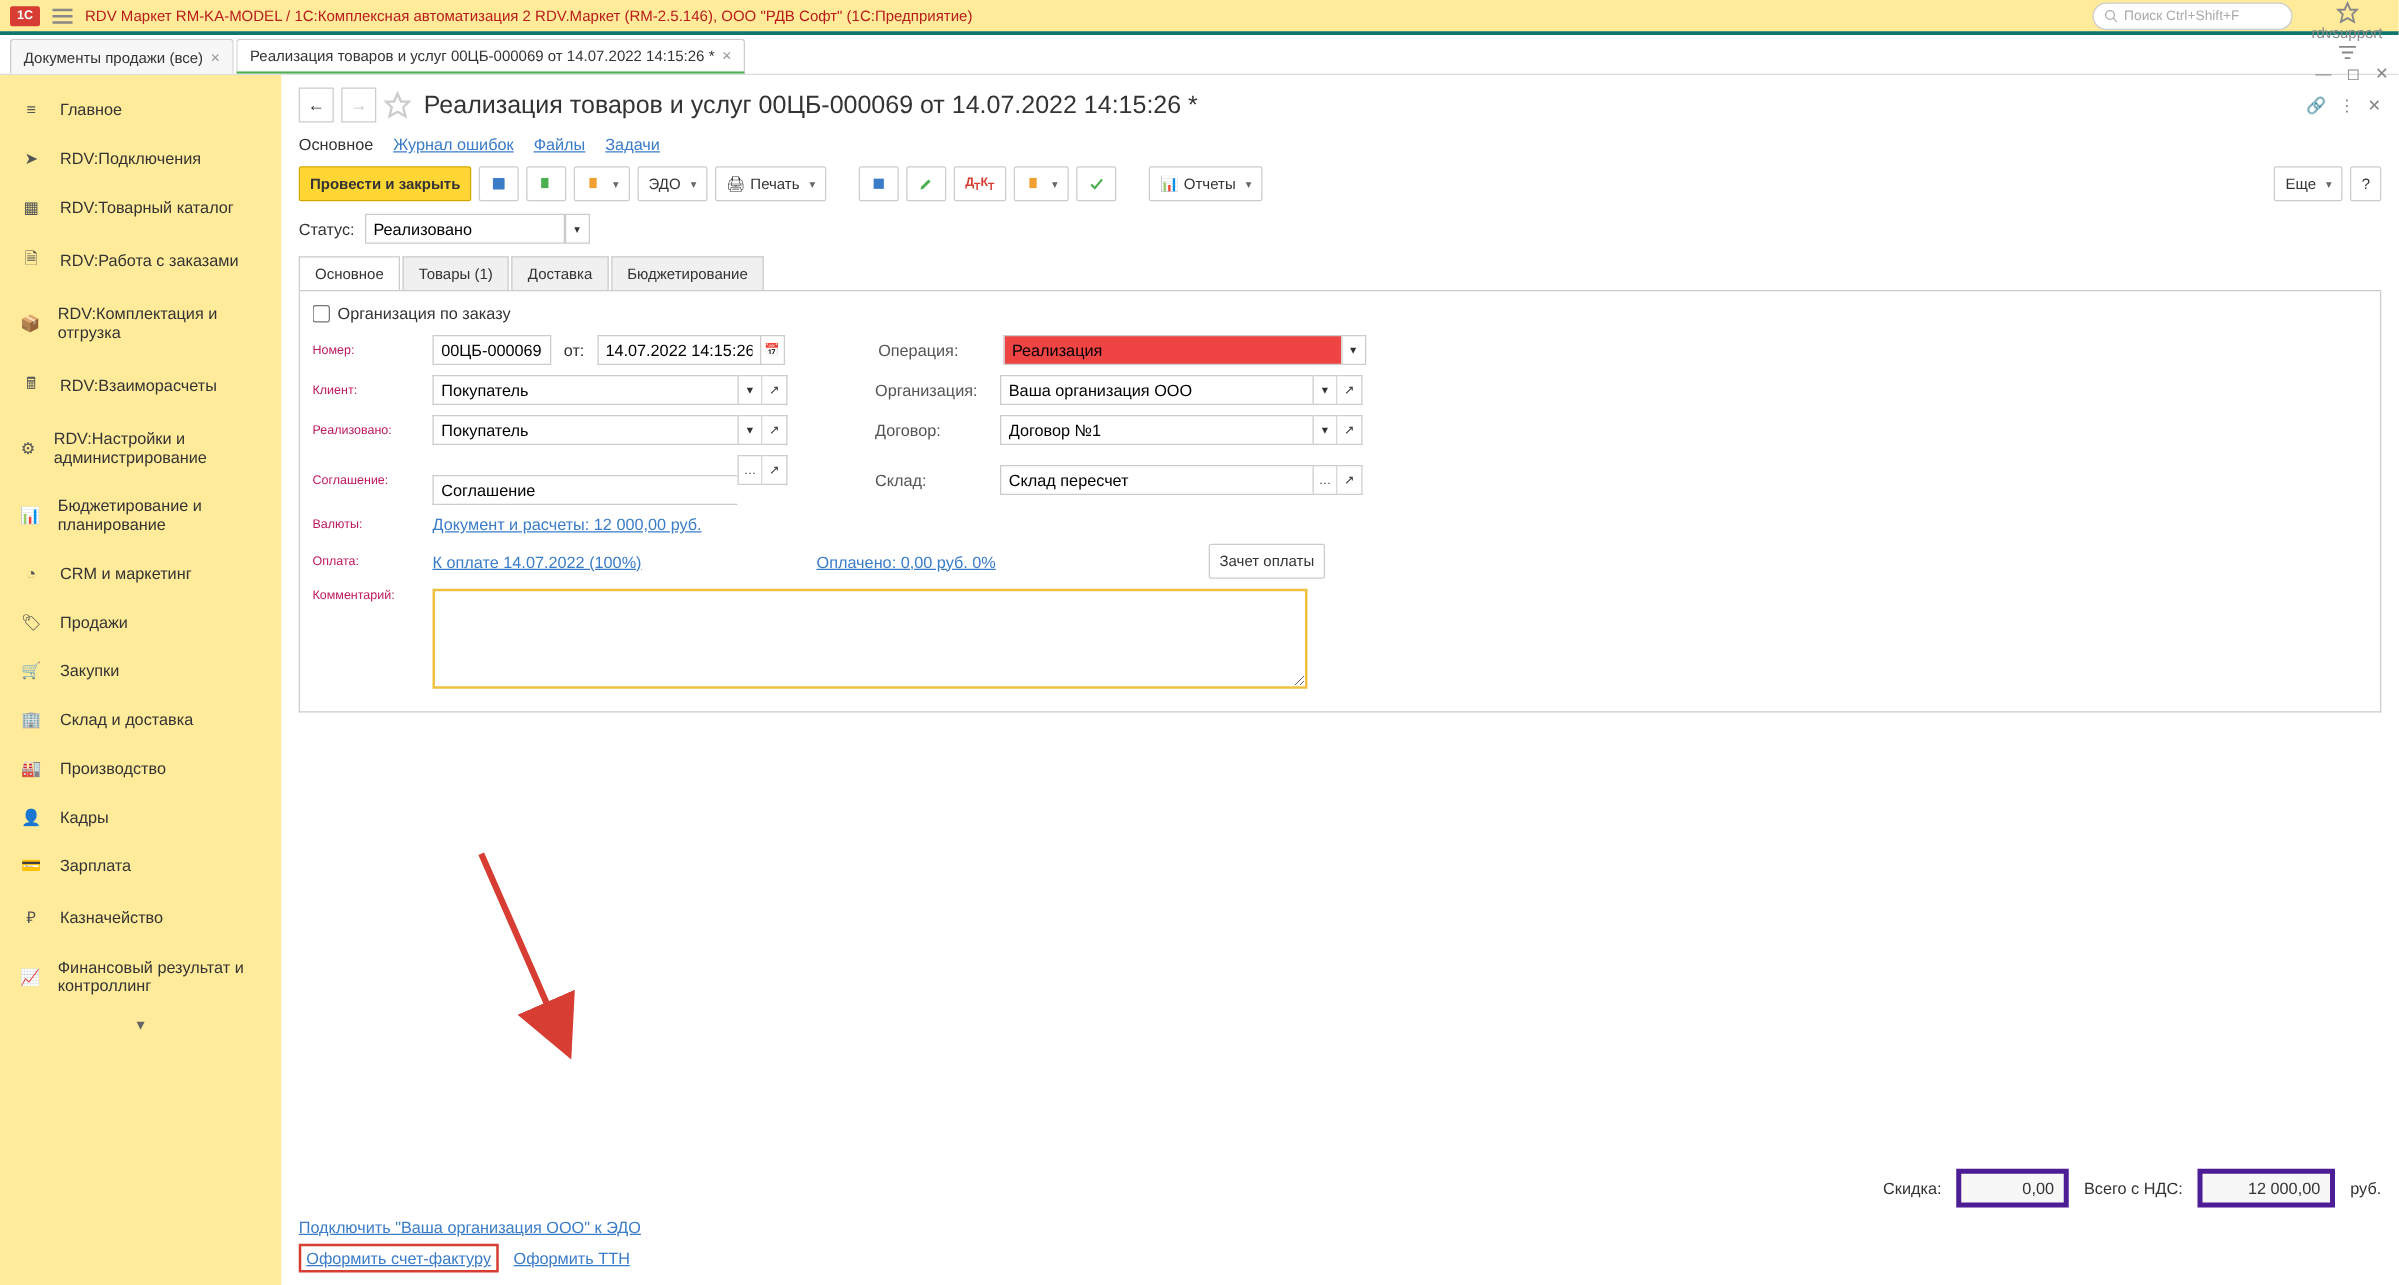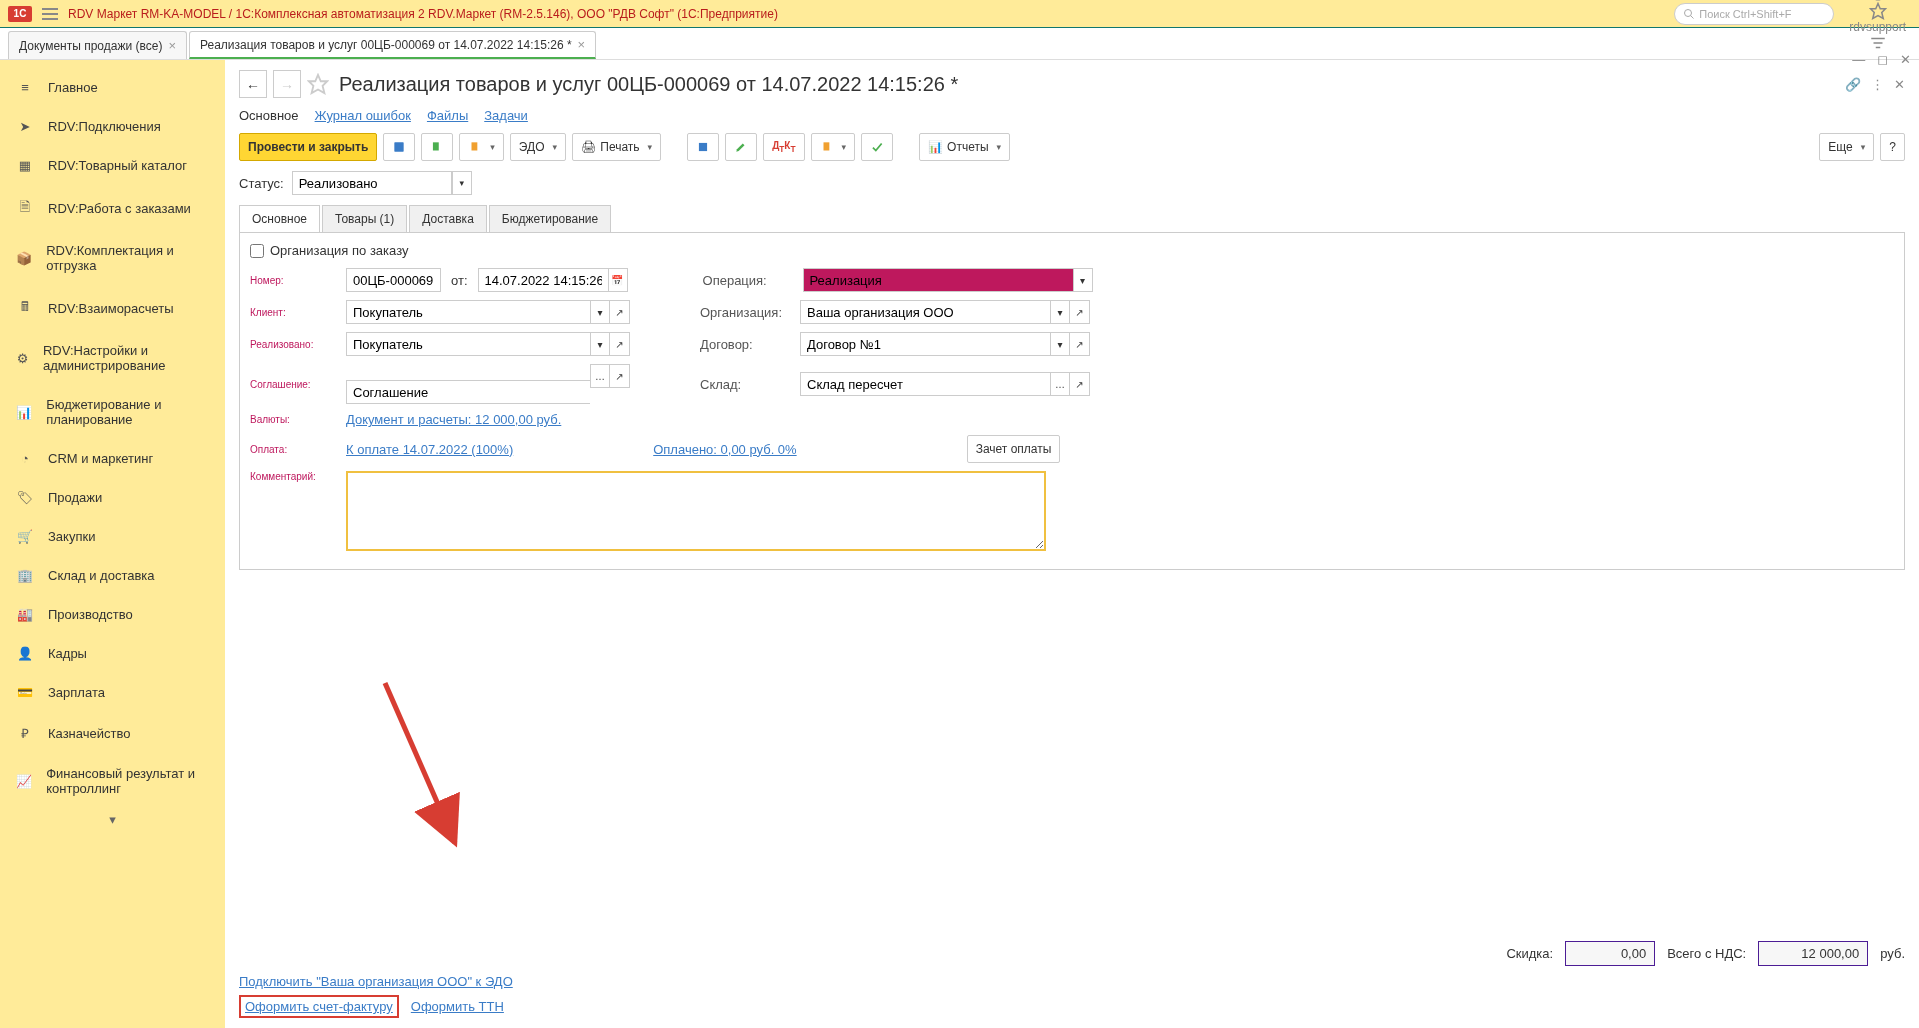--- a/index.html
+++ b/index.html
@@ -1,19 +1,19 @@
 <!DOCTYPE html>
 <html><head>
 <meta charset="utf-8">
 <style>
 * { box-sizing: border-box; margin: 0; padding: 0; font-family: Arial, sans-serif; }
 body { font-size: 13px; color: #333; background: #fff; overflow: hidden; }
 
 
-.titlebar { height: 28px; background: #ffeb99; display: flex; align-items: center; padding: 0 8px; border-bottom: 1px solid #0f766e; justify-content: flex-end; }
+.titlebar { height: 28px; background: #ffeb99; display: flex; align-items: center; padding: 0 8px; border-bottom: 3px solid #0f766e; justify-content: flex-end; }
 .logo-1c { width: 24px; height: 16px; background: #d73d32; border-radius: 2px; display: flex; align-items: center; justify-content: center; color: #fff; font-weight: bold; font-size: 10px; }
 .burger { width: 24px; height: 24px; display: flex; flex-direction: column; justify-content: center; gap: 3px; padding: 4px; cursor: pointer; margin: 0 6px; }
 .burger span { height: 2px; background: #888; }
 .title-text { color: #b91c1c; font-size: 12px; flex: 0 0 auto; }
 .title-spacer { flex: 1; }
 .search-box { width: 160px; height: 22px; background: #fff; border: 1px solid #ccc; border-radius: 11px; display: flex; align-items: center; padding: 0 8px; color: #aaa; font-size: 11px; }
 .search-box svg { margin-right: 4px; }
 .titlebar-icons { display: flex; align-items: center; margin-left: 10px; flex-direction: column; }
 .bell-badge { width: 24px; height: 24px; background: #4caf50; border-radius: 50%; display: flex; align-items: center; justify-content: center; color: #fff; }
 .titlebar-icon { width: 18px; height: 18px; color: #888; cursor: pointer; }
@@ -74,33 +74,33 @@
 
 .form-area { border: 1px solid #ccc; border-top: none; padding: 10px; flex: 0 0 auto; }
 .form-row { display: flex; align-items: center; margin-bottom: 8px; gap: 10px; }
 .form-label { width: 86px; font-size: 10px; color: #be185d; }
 .form-label2 { width: 90px; font-size: 13px; color: #555; }
 .form-input { height: 24px; border: 1px solid #ccc; padding: 0 6px; font-size: 13px; background: #fff; }
 .input-group { display: flex; }
 .input-group input { border-right: none; }
 .input-group .addon { width: 20px; height: 24px; border: 1px solid #ccc; display: flex; align-items: center; justify-content: center; font-size: 10px; cursor: pointer; background: #fff; }
 .input-group .addon + .addon { border-left: none; }
-.highlighted { background: #be185d; }
+.highlighted { background: #ef4444; }
 .checkbox-row { display: flex; align-items: center; gap: 6px; margin-bottom: 10px; }
 .checkbox-row input { width: 14px; height: 14px; }
 .link { color: #3a7cc7; text-decoration: underline; cursor: pointer; font-size: 13px; }
 .comment-box { border: 2px solid #f0c040; width: 700px; height: 80px; }
 
 
 .main-spacer { flex: 1; }
 .bottom-links { display: flex; gap: 12px; align-items: center; font-size: 13px; }
 .bottom-links a { color: #3a7cc7; text-decoration: underline; cursor: pointer; }
 .red-box { border: 2px solid #d73d32; padding: 2px 4px; }
 .totals-bar { display: flex; justify-content: flex-end; align-items: center; gap: 12px; font-size: 13px; margin: 8px 0; }
-.totals-bar .val { border: 1px solid #4c1d95; background: #f7f7f7; padding: 4px 8px; min-width: 90px; text-align: right; }
+.totals-bar .val { border: 4px solid #4c1d95; background: #f7f7f7; padding: 4px 8px; min-width: 90px; text-align: right; }
 
 
 .arrow-annot { position: absolute; left: 155px; top: 618px; pointer-events: none; }
 </style>
 </head>
 <body>
 
 <div class="titlebar">
   <div class="logo-1c">1C</div>
   <div class="burger">

